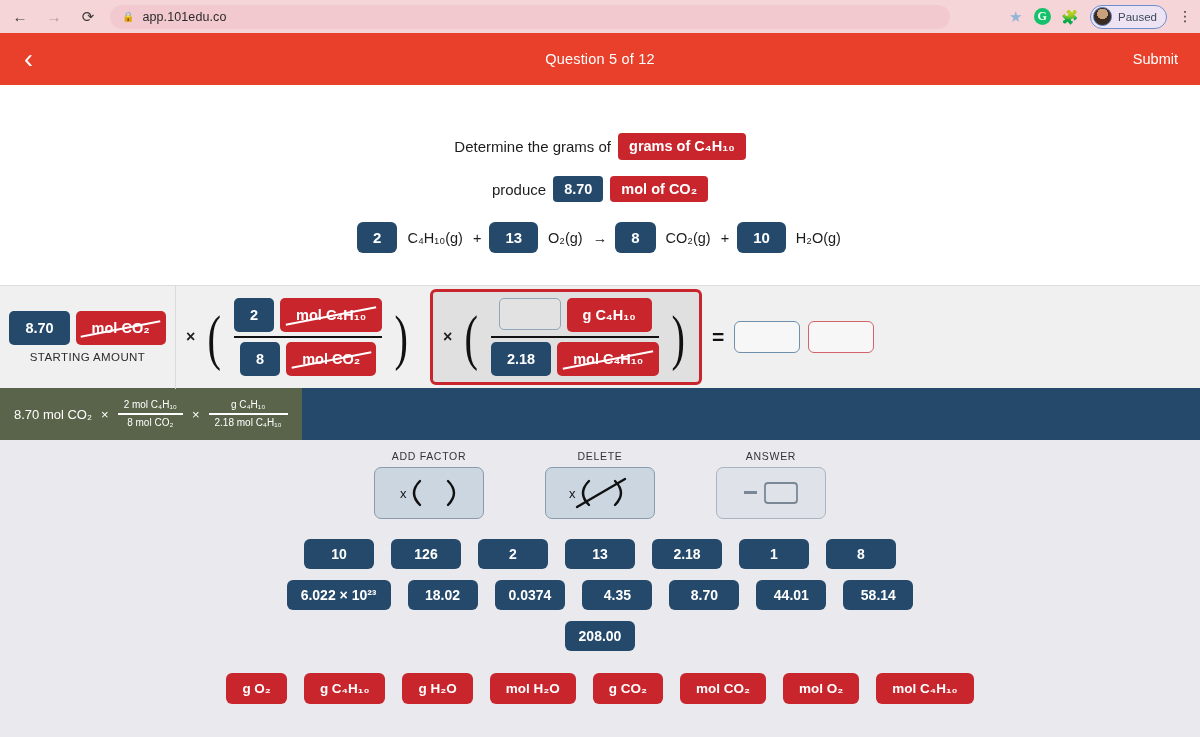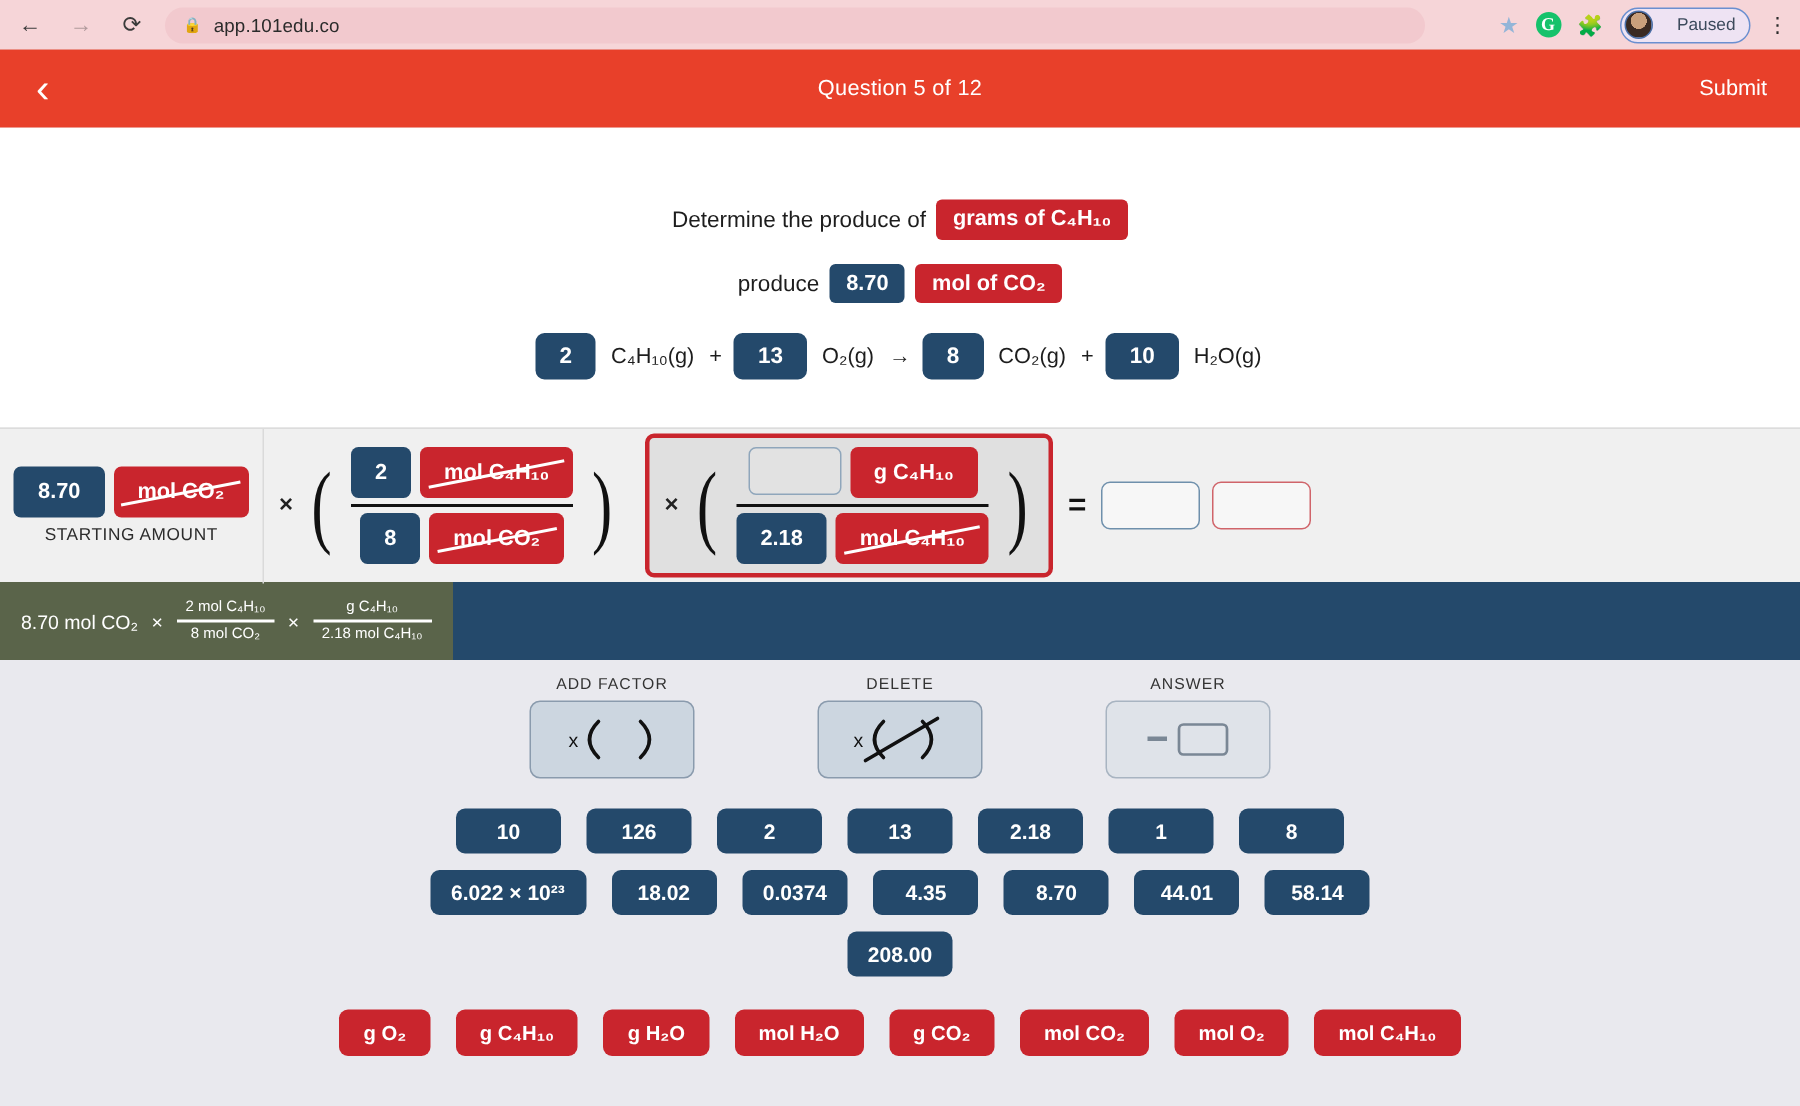--- a/index.html
+++ b/index.html
@@ -40,21 +40,21 @@
   .star-ico { color: #93b5d8; font-size: 15px; }
   .g-ico {
     width: 17px; height: 17px; border-radius: 50%;
     background: #15c26b; color: #fff;
     font-size: 12px; font-weight: bold;
     display: flex; align-items: center; justify-content: center;
     font-family: "Liberation Serif", serif;
   }
   .puzzle-ico { font-size: 14px; color: #1a1a1a; }
   .profile-pill {
-    display: flex; align-items: center; gap: 16px;
+    display: flex; align-items: center; gap: 6px;
     border: 1.5px solid #6a8fd0; border-radius: 14px;
     height: 24px; padding: 0 9px 0 2px;
     background: #eee3f3;
   }
   .avatar {
     width: 19px; height: 19px; border-radius: 50%;
     background: radial-gradient(circle at 50% 35%, #c9a07c 0 38%, #3a2a22 39% 100%);
     border: 1.5px solid #4a6fa8;
   }
   .paused-txt { font-size: 11.5px; color: #3c4a5c; }
@@ -188,21 +188,21 @@
   .s-frac span { padding: 0 6px; font-size: 10px; }
 
   
   .lower {
     width: 100%; height: 100%;
     background: #e9e9ee;
     padding-top: 10px;
     position: relative;
   }
   .tool-row {
-    display: flex; justify-content: center; gap: 82px;
+    display: flex; justify-content: center; gap: 61px;
   }
   .tool {
     display: flex; flex-direction: column; align-items: center; gap: 5px;
   }
   .tool-label { font-size: 10.5px; color: #333; letter-spacing: .7px; }
   .tool-btn {
     width: 110px; height: 52px; border-radius: 7px;
     background: #ccd6e0; border: 1.3px solid #8a9bad;
     display: flex; align-items: center; justify-content: center;
   }
@@ -254,21 +254,21 @@
 </div>
 
 <div class="app-header">
   <div class="back-chev">‹</div>
   <div class="q-title">Question 5 of 12</div>
   <div class="submit-btn">Submit</div>
 </div>
 
 <div class="question-area">
   <div class="q-line">
-    <span>Determine the produce of</span>
+    <span>Determine the grams of</span>
     <span class="chip red">grams of C₄H₁₀</span>
   </div>
   <div class="q-line">
     <span>produce</span>
     <span class="chip blue">8.70</span>
     <span class="chip red">mol of CO₂</span>
   </div>
   <div class="eq-line">
     <span class="eq-coef">2</span>
     <span class="eq-sp">C₄H₁₀(g)</span>

